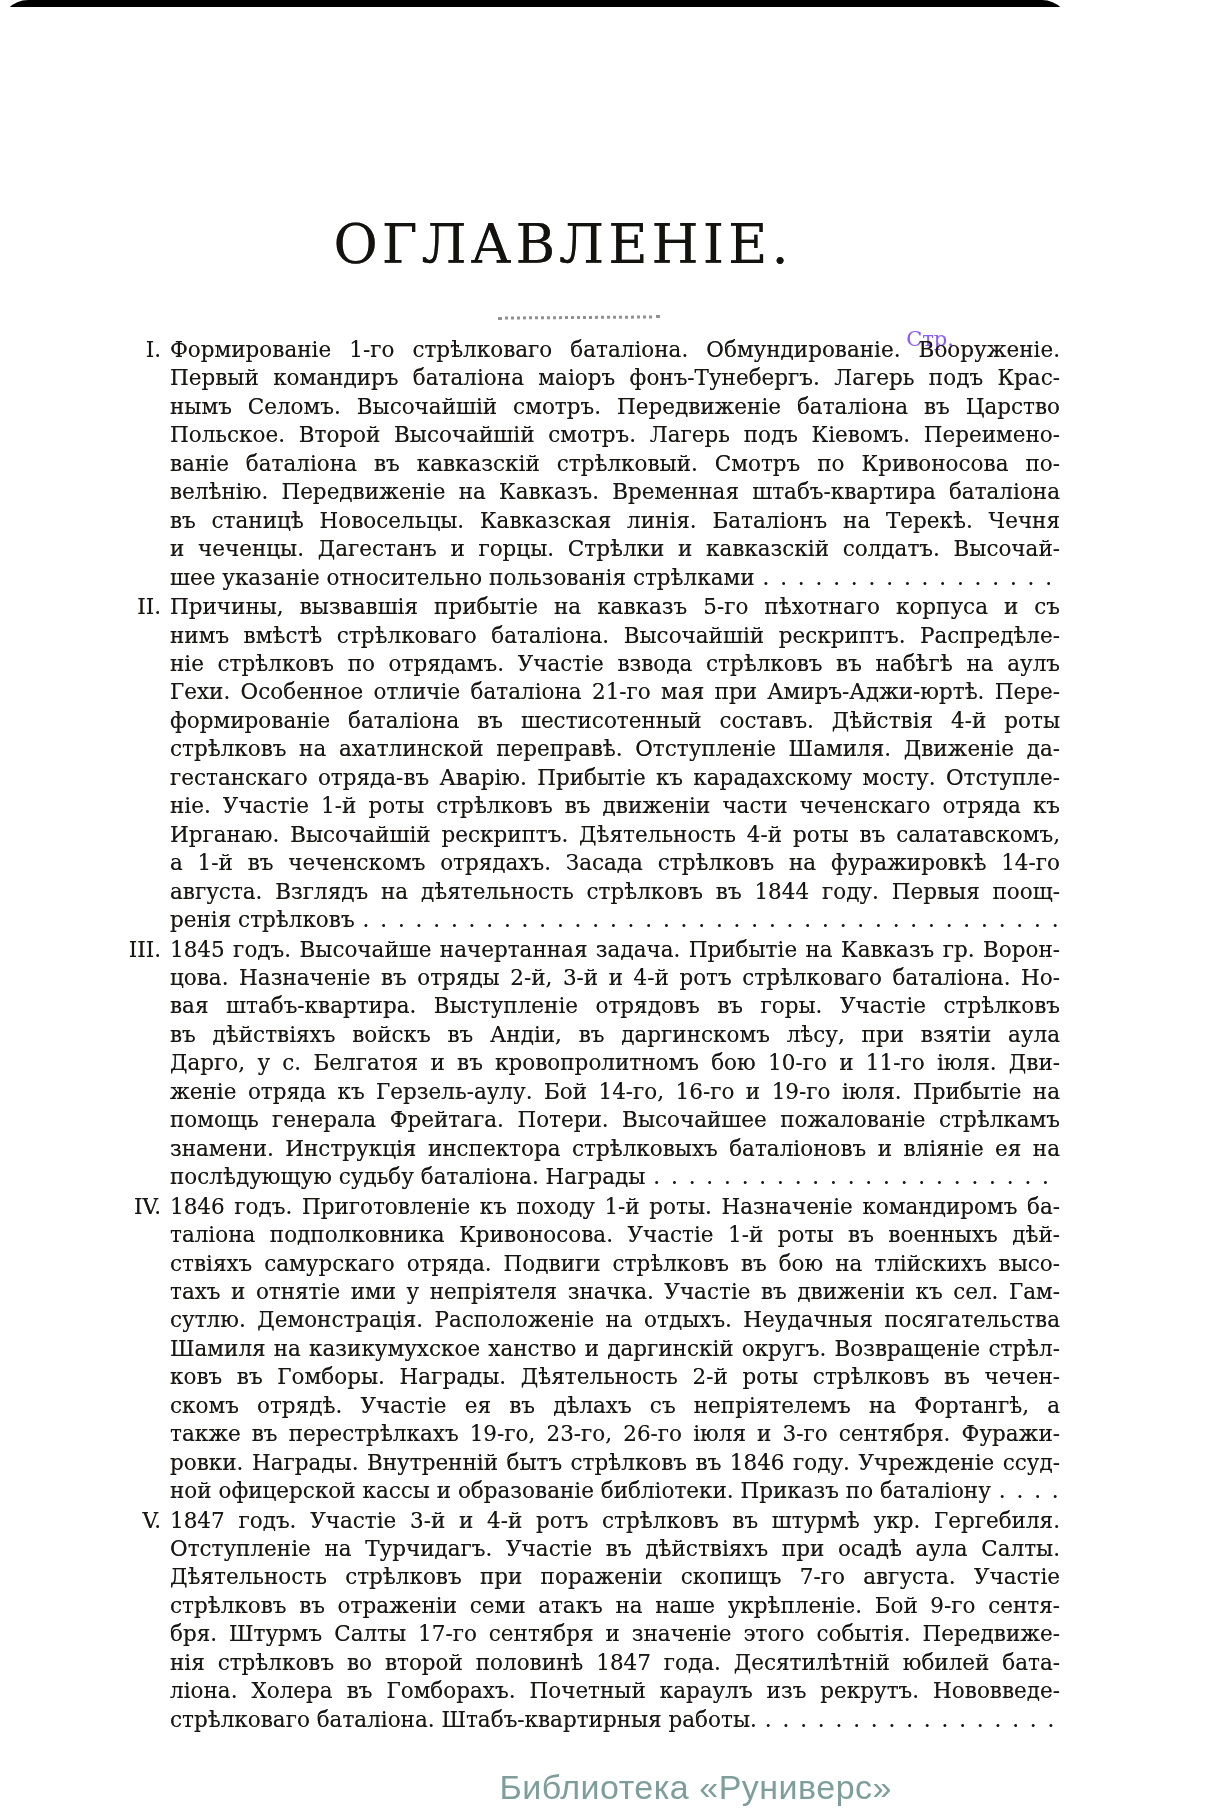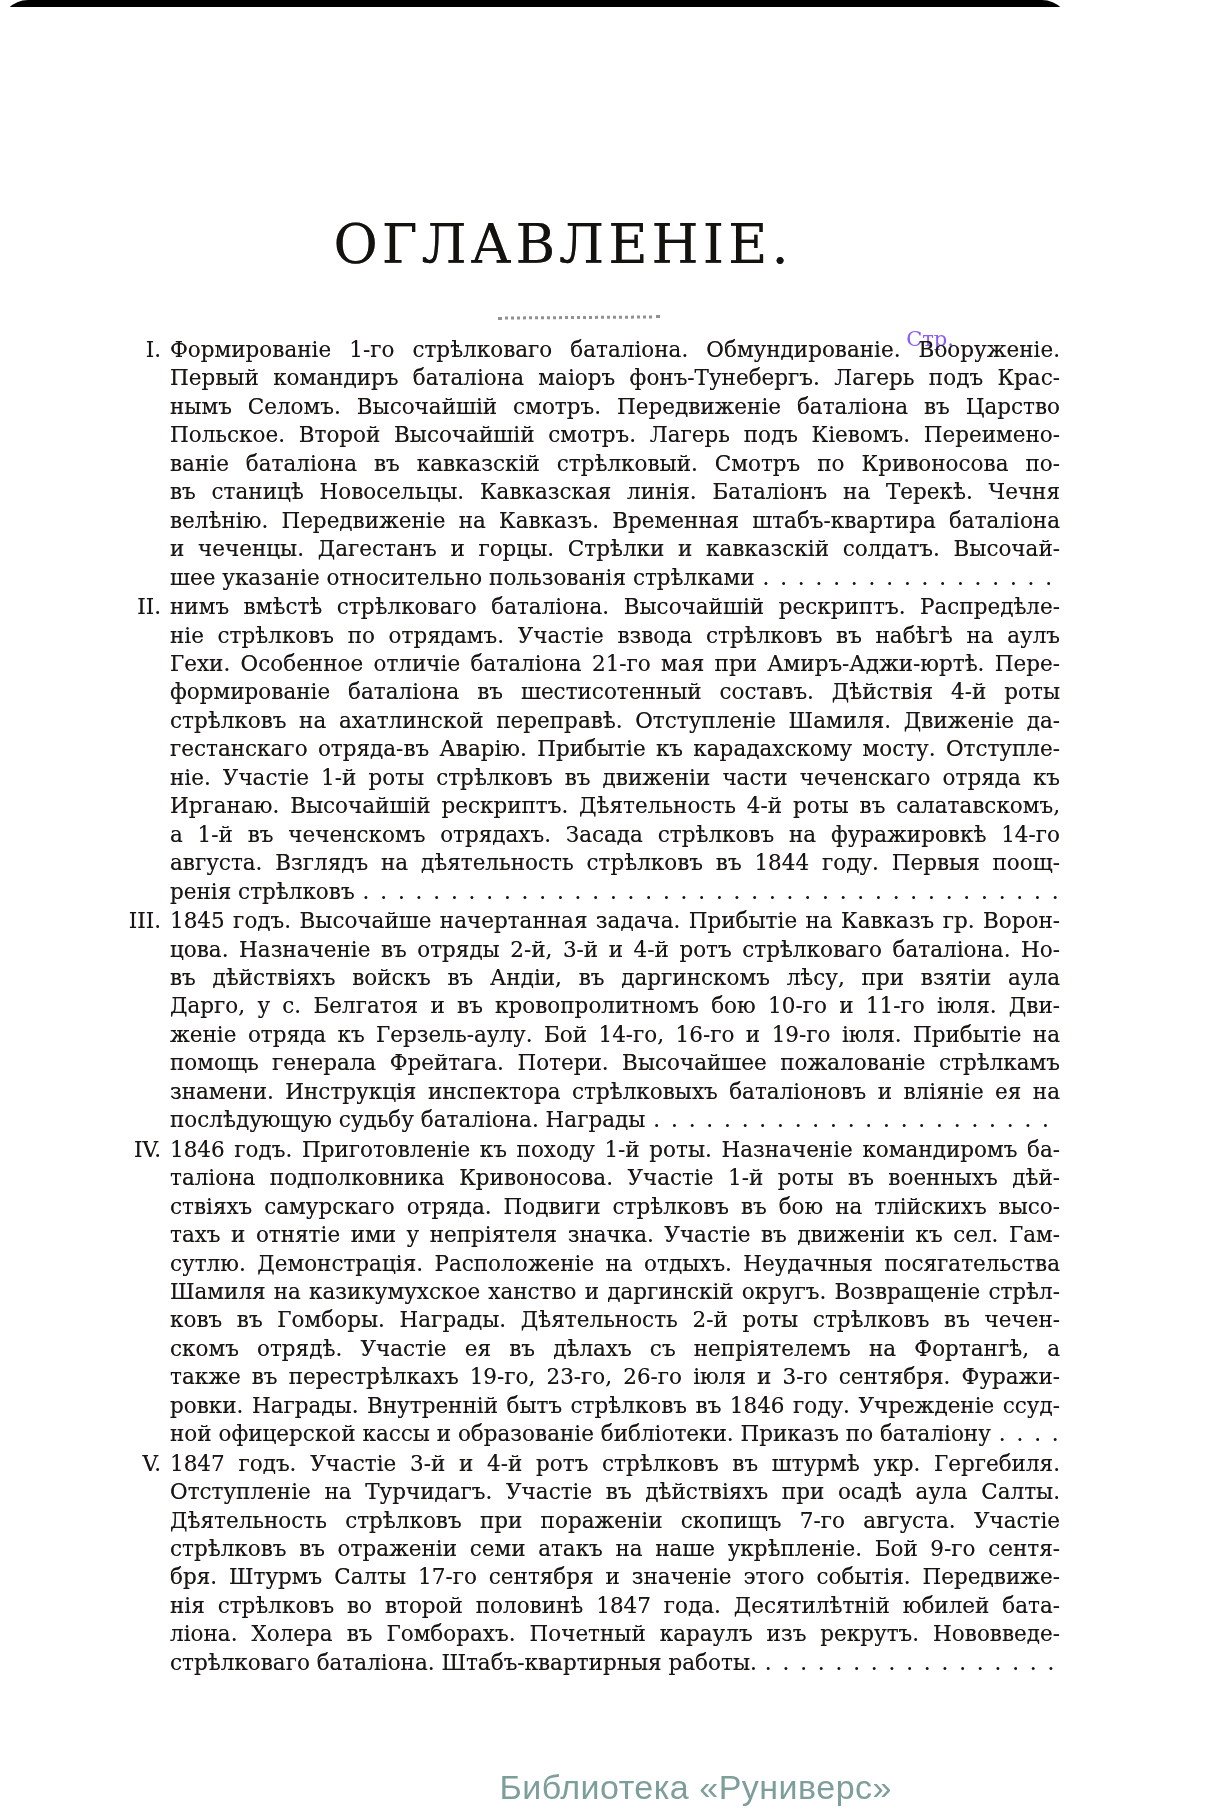--- a/index.html
+++ b/index.html
@@ -93,51 +93,53 @@
   <div class="ornament"></div>
   <div class="col-header">Стр.</div>
   <div class="toc" id="toc">
       <div class="entry">
         <span class="numeral">I.</span>
         <div class="line">Формированіе 1-го стрѣлковаго баталіона. Обмундированіе. Вооруженіе.</div>
         <div class="line">Первый командиръ баталіона маіоръ фонъ-Тунебергъ. Лагерь подъ Крас-</div>
         <div class="line">нымъ Селомъ. Высочайшій смотръ. Передвиженіе баталіона въ Царство</div>
         <div class="line">Польское. Второй Высочайшій смотръ. Лагерь подъ Кіевомъ. Переимено-</div>
         <div class="line">ваніе баталіона въ кавказскій стрѣлковый. Смотръ по Кривоносова по-</div>
+        <div class="line">велѣнію. Передвиженіе на Кавказъ. Временная штабъ-квартира баталіона</div>
         <div class="line">въ станицѣ Новосельцы. Кавказская линія. Баталіонъ на Терекѣ. Чечня</div>
-        <div class="line">велѣнію. Передвиженіе на Кавказъ. Временная штабъ-квартира баталіона</div>
         <div class="line">и чеченцы. Дагестанъ и горцы. Стрѣлки и кавказскій солдатъ. Высочай-</div>
         <div class="lastline">
           <span class="txt">шее указаніе относительно пользованія стрѣлками</span>
           <span class="dots">. . . . . . . . . . . . . . . . . . . . . . . . . . . . . . . . . . . . . . . .</span>
           <span class="pg">1</span>
         </div>
       </div>
       <div class="entry">
         <span class="numeral">II.</span>
+        <div class="line">Причины, вызвавшія прибытіе на кавказъ 5-го пѣхотнаго корпуса и съ</div>
         <div class="line">нимъ вмѣстѣ стрѣлковаго баталіона. Высочайшій рескриптъ. Распредѣле-</div>
         <div class="line">ніе стрѣлковъ по отрядамъ. Участіе взвода стрѣлковъ въ набѣгѣ на аулъ</div>
         <div class="line">Гехи. Особенное отличіе баталіона 21-го мая при Амиръ-Аджи-юртѣ. Пере-</div>
         <div class="line">формированіе баталіона въ шестисотенный составъ. Дѣйствія 4-й роты</div>
         <div class="line">стрѣлковъ на ахатлинской переправѣ. Отступленіе Шамиля. Движеніе да-</div>
         <div class="line">гестанскаго отряда-въ Аварію. Прибытіе къ карадахскому мосту. Отступле-</div>
         <div class="line">ніе. Участіе 1-й роты стрѣлковъ въ движеніи части чеченскаго отряда къ</div>
         <div class="line">Ирганаю. Высочайшій рескриптъ. Дѣятельность 4-й роты въ салатавскомъ,</div>
         <div class="line">а 1-й въ чеченскомъ отрядахъ. Засада стрѣлковъ на фуражировкѣ 14-го</div>
         <div class="line">августа. Взглядъ на дѣятельность стрѣлковъ въ 1844 году. Первыя поощ-</div>
         <div class="lastline">
           <span class="txt">ренія стрѣлковъ</span>
           <span class="dots">. . . . . . . . . . . . . . . . . . . . . . . . . . . . . . . . . . . . . . . .</span>
           <span class="pg">18</span>
         </div>
       </div>
       <div class="entry">
         <span class="numeral">III.</span>
         <div class="line">1845 годъ. Высочайше начертанная задача. Прибытіе на Кавказъ гр. Ворон-</div>
         <div class="line">цова. Назначеніе въ отряды 2-й, 3-й и 4-й ротъ стрѣлковаго баталіона. Но-</div>
+        <div class="line">вая штабъ-квартира. Выступленіе отрядовъ въ горы. Участіе стрѣлковъ</div>
         <div class="line">въ дѣйствіяхъ войскъ въ Андіи, въ даргинскомъ лѣсу, при взятіи аула</div>
         <div class="line">Дарго, у с. Белгатоя и въ кровопролитномъ бою 10-го и 11-го іюля. Дви-</div>
         <div class="line">женіе отряда къ Герзель-аулу. Бой 14-го, 16-го и 19-го іюля. Прибытіе на</div>
         <div class="line">помощь генерала Фрейтага. Потери. Высочайшее пожалованіе стрѣлкамъ</div>
         <div class="line">знамени. Инструкція инспектора стрѣлковыхъ баталіоновъ и вліяніе ея на</div>
         <div class="lastline">
           <span class="txt">послѣдующую судьбу баталіона. Награды</span>
           <span class="dots">. . . . . . . . . . . . .   . . . . . . . . . . . . . . . . . . . . . . . . . .</span>
           <span class="pg">34</span>
         </div>

